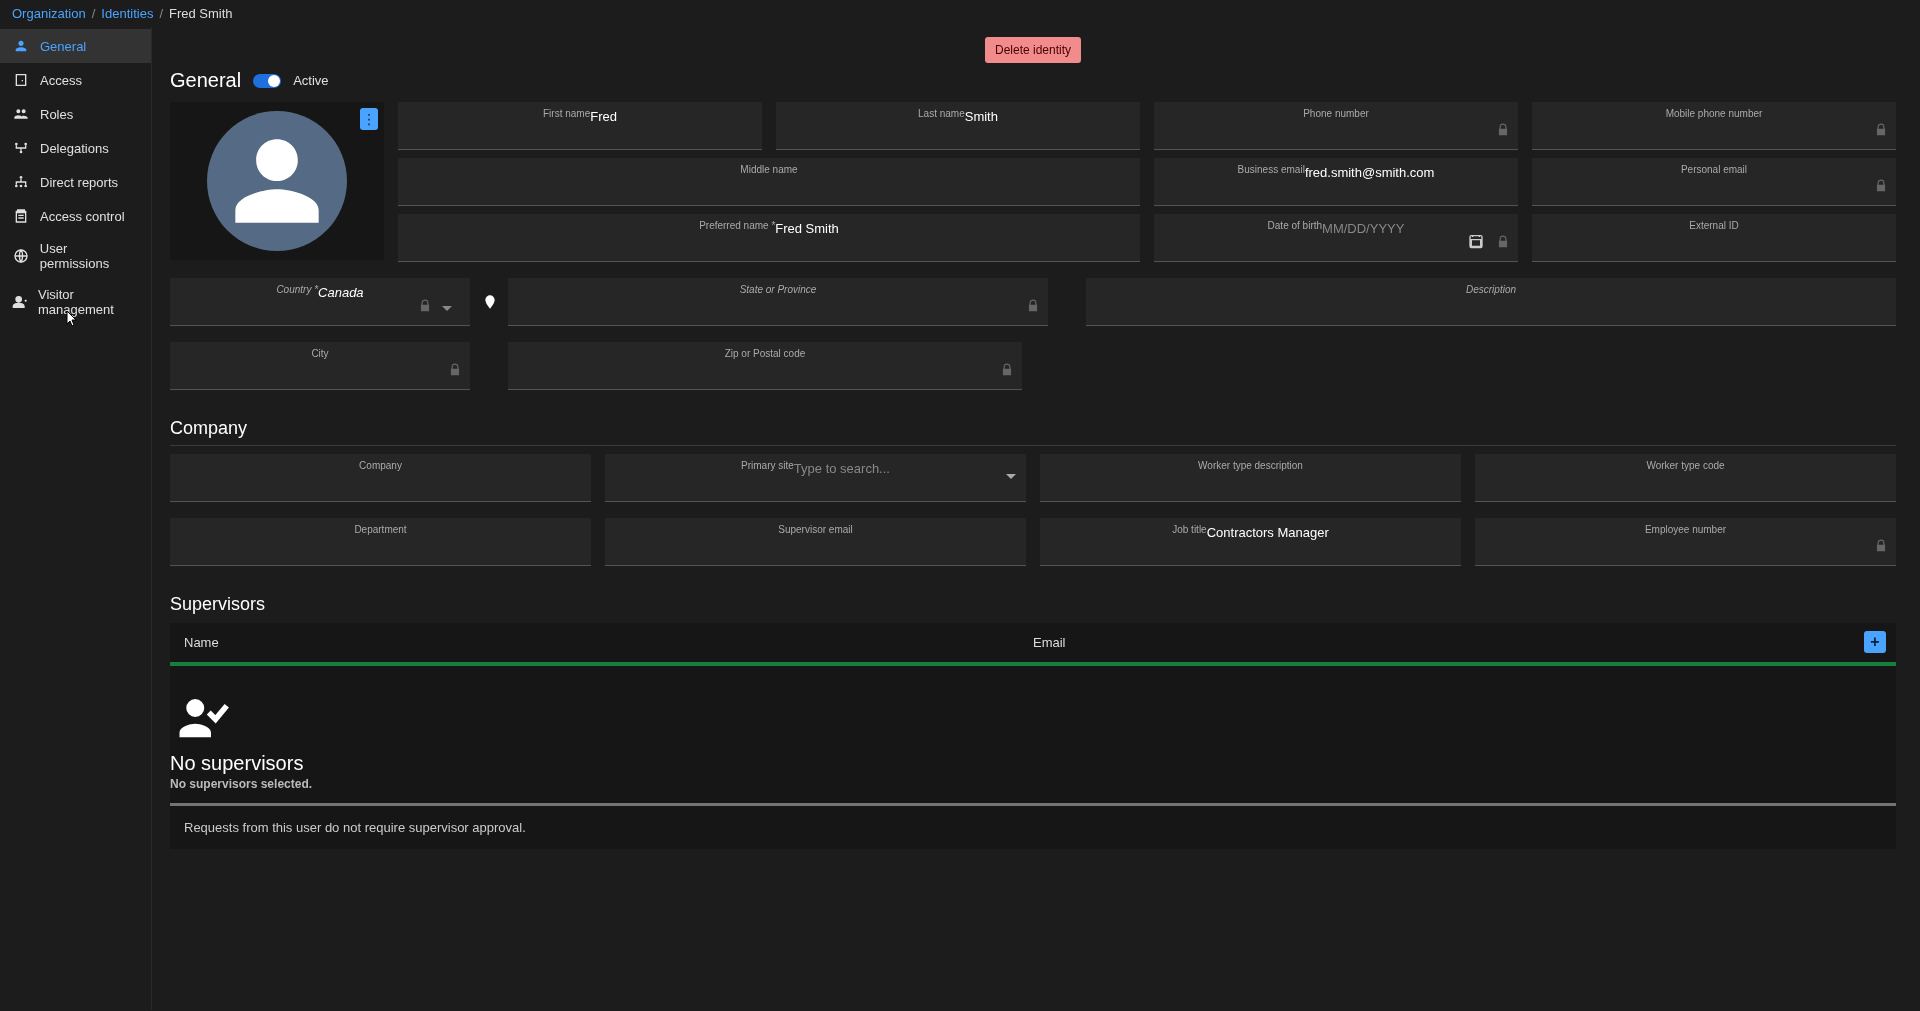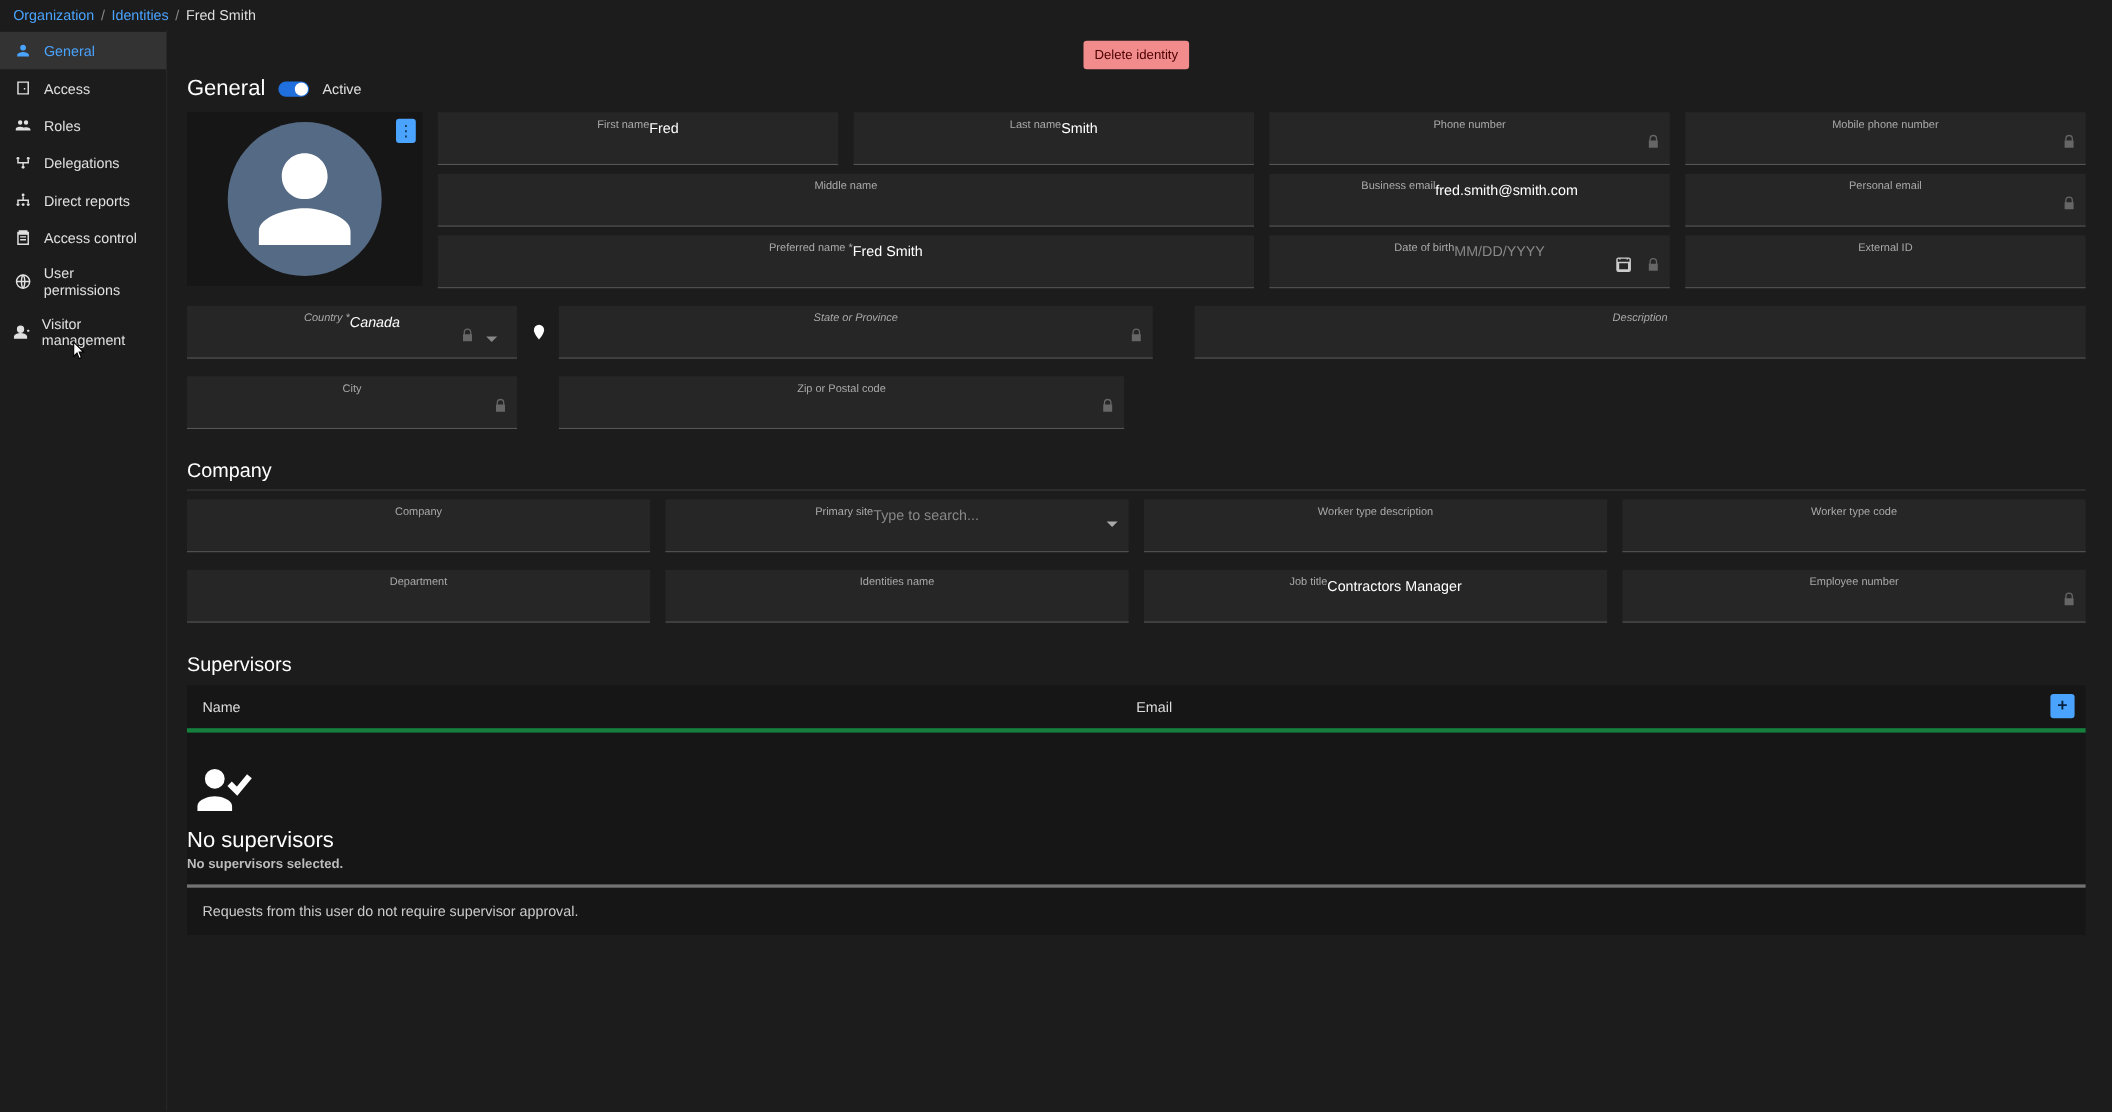--- a/index.html
+++ b/index.html
@@ -301,21 +301,21 @@
         <span class="label">Worker type code</span>
         <span class="value"></span>
       </div>
     </div>
     <div class="company-grid2" style="margin-top:8px;">
       <div class="field">
         <span class="label">Department</span>
         <span class="value"></span>
       </div>
       <div class="field">
-        <span class="label">Identities name</span>
+        <span class="label">Supervisor email</span>
         <span class="value"></span>
       </div>
       <div class="field">
         <span class="label">Job title</span>
         <span class="value">Contractors Manager</span>
       </div>
       <div class="field">
         <span class="label">Employee number</span>
         <span class="value"></span>
         <span class="lock"><svg viewBox="0 0 24 24">

